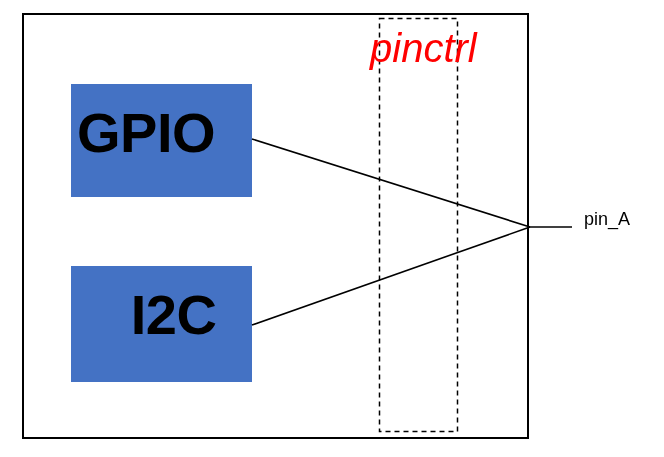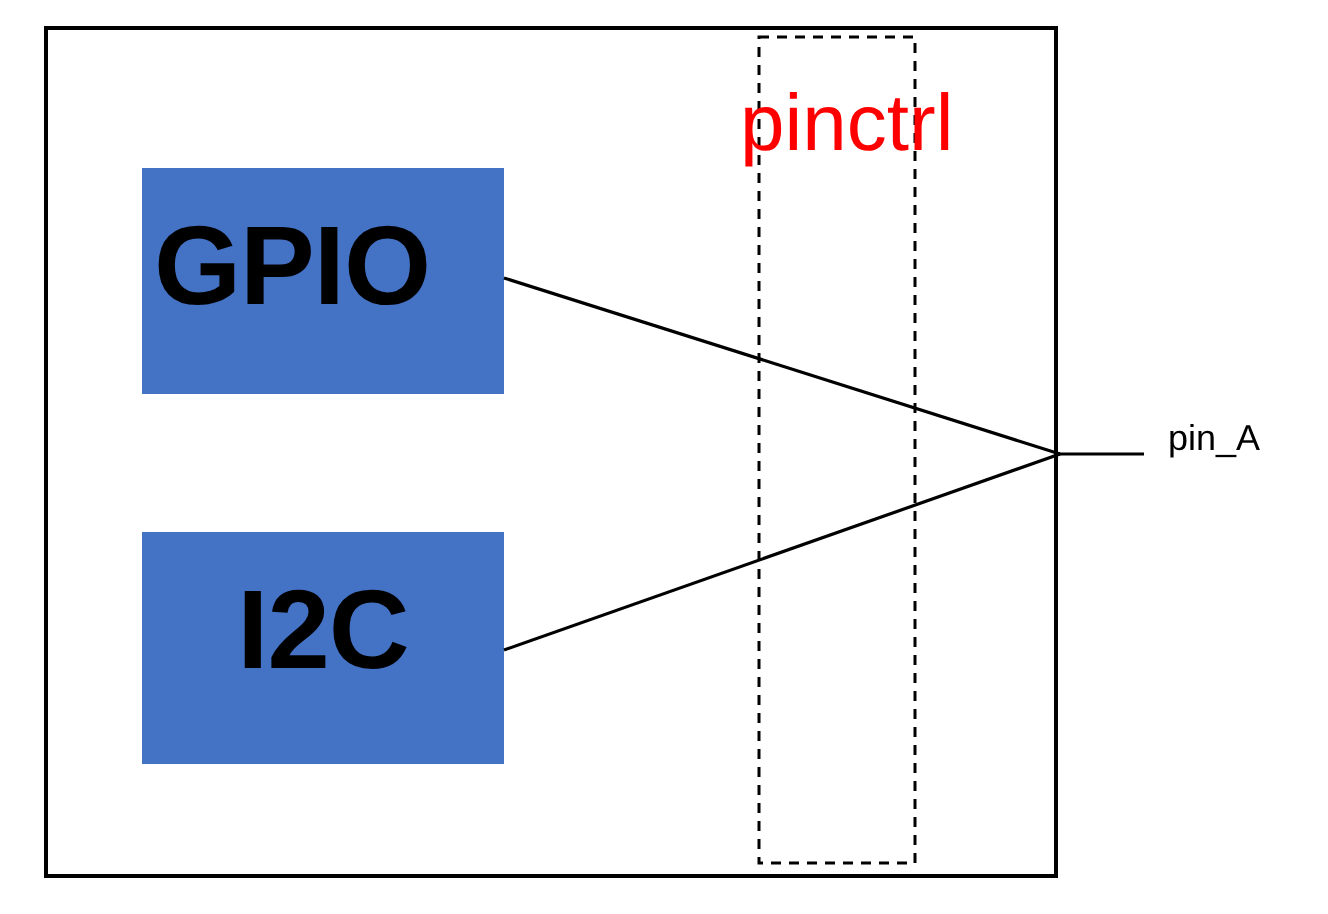--- a/index.html
+++ b/index.html
@@ -42,31 +42,33 @@
     width: 150px;
     text-align: center;
     font-size: 56px;
   }
   #i2c-label {
     left: 71px;
     top: 287px;
     width: 181px;
     text-align: center;
     font-size: 56px;
+    padding-left: 12px;
   }
   #pinctrl-label {
     position: absolute;
     left: 370px;
-    top: 42px;
+    top: 28px;
     width: 100px;
     text-align: right;
     font-size: 40px;
     line-height: 1;
     color: #ff0000;
     white-space: nowrap;
+    font-style: italic;
   }
   #pin-a-label {
     position: absolute;
     left: 584px;
     top: 210px;
     font-size: 18px;
     line-height: 1;
     color: #000000;
     white-space: nowrap;
   }

